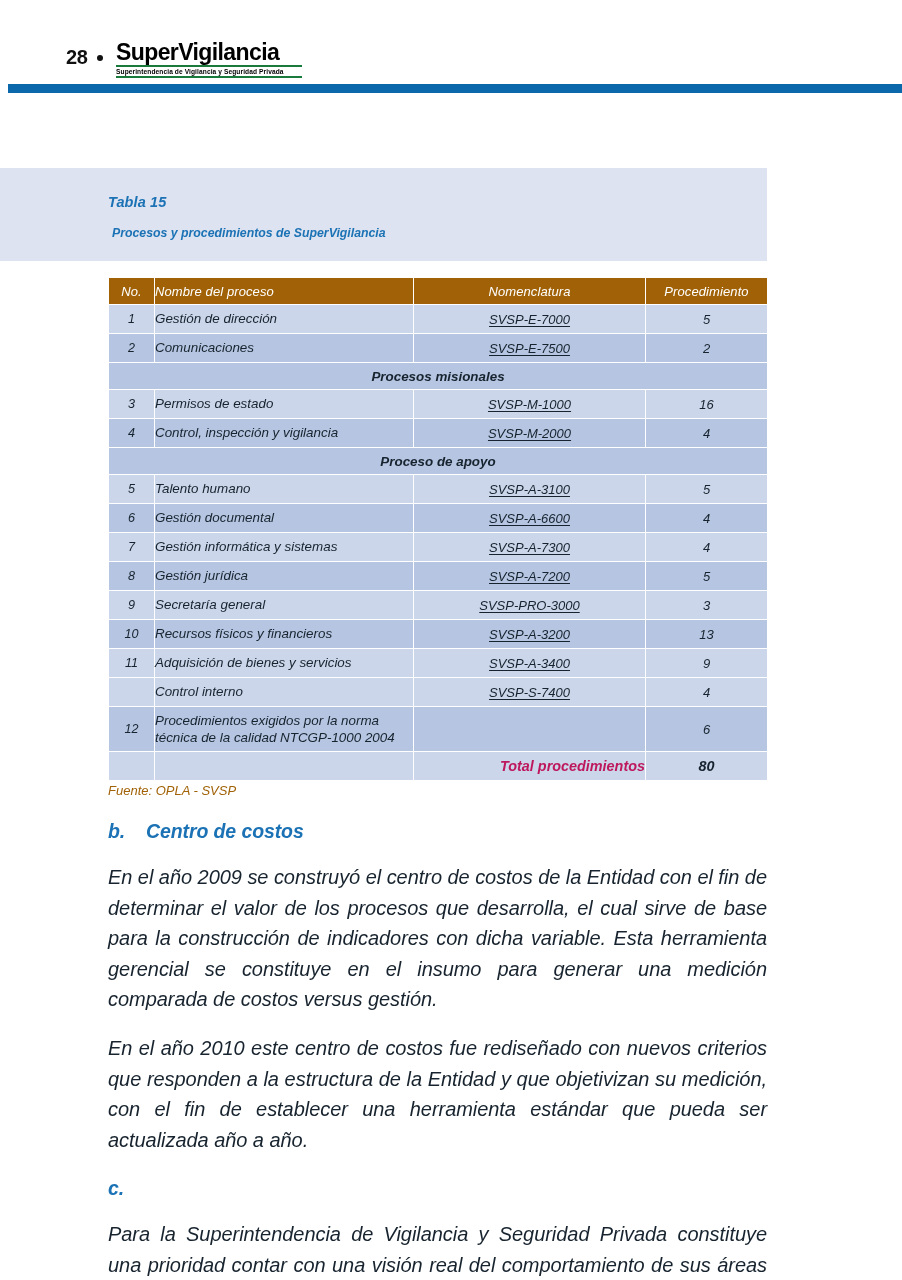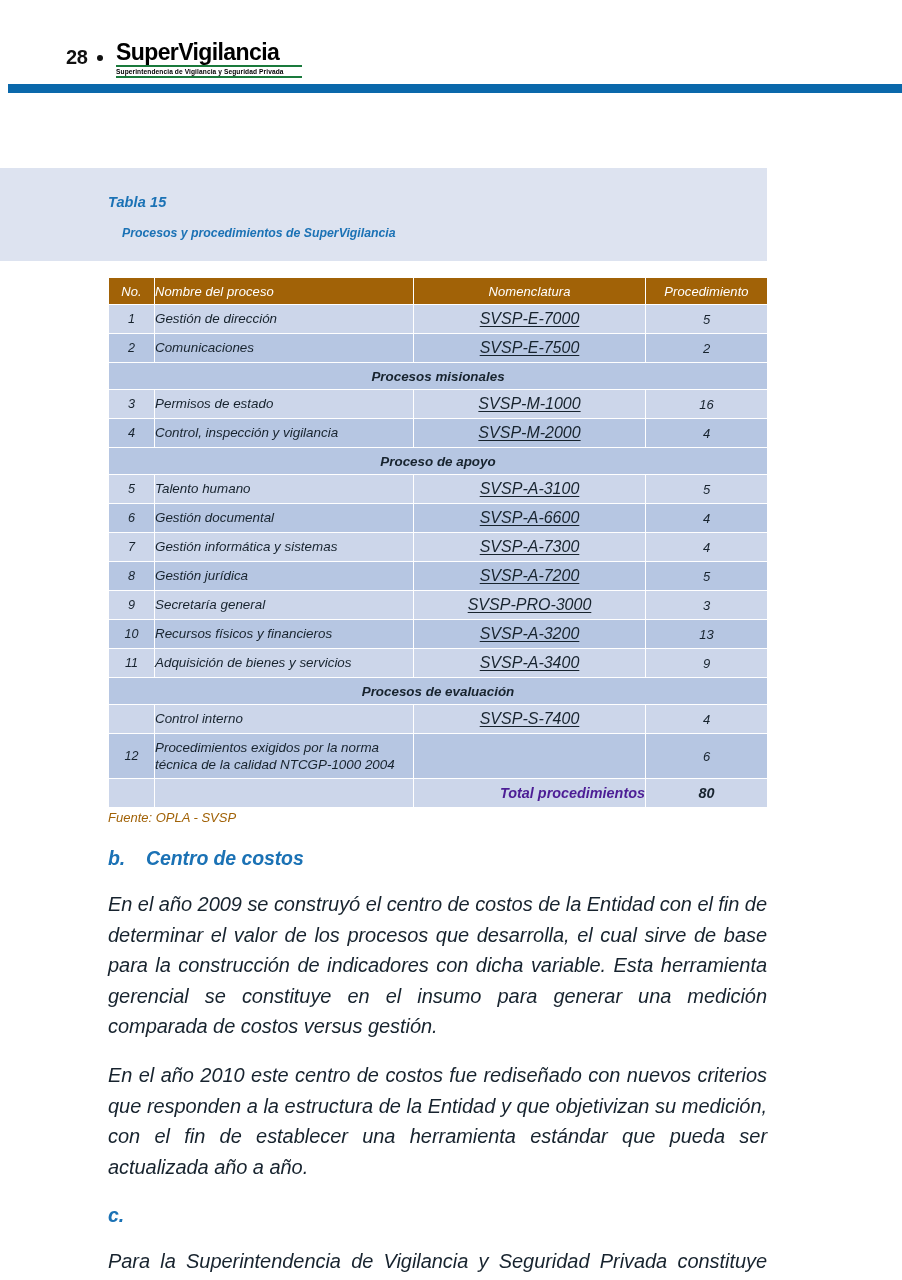--- a/index.html
+++ b/index.html
@@ -116,21 +116,21 @@
     color: #1b72b5;
     letter-spacing: 0.1px;
     margin: 0;
   }
   .caption-subtitle {
     font-family: "Liberation Sans", sans-serif;
     font-size: 12.3px;
     font-weight: bold;
     color: #1b72b5;
     letter-spacing: 0px;
-    margin: 16px 0 0 14px;
+    margin: 16px 0 0 4px;
   }
 
   
   .proc-table-wrap {
     margin-left: 108px;
     margin-top: 16px;
     width: 659px;
   }
   table.proc-table {
     border-collapse: collapse;
@@ -173,21 +173,21 @@
   }
   td.cell-name {
     text-align: left;
     padding-left: 9px;
     font-size: 13.4px;
     color: #17232e;
     line-height: 1.28;
   }
   td.cell-nomen {
     text-align: center;
-    font-size: 16px;
+    font-size: 13px;
     color: #17232e;
   }
   td.cell-nomen span.code {
     text-decoration: underline;
     text-underline-offset: 2px;
   }
   td.cell-proc {
     text-align: center;
     font-size: 13px;
     color: #17232e;
@@ -201,21 +201,21 @@
     color: #17232e;
     height: 26px;
   }
   tr.row-tall td { height: 44px; }
 
   td.cell-total-label {
     text-align: right;
     padding-right: 10px;
     font-size: 14.4px;
     font-weight: bold;
-    color: #4c1d95;
+    color: #be185d;
     height: 28px;
   }
   td.cell-total-value {
     text-align: center;
     font-size: 14.4px;
     font-weight: bold;
     color: #17232e;
   }
 
   .table-source {
@@ -363,23 +363,20 @@
             <td class="cell-name">Recursos físicos y financieros</td>
             <td class="cell-nomen"><span class="code">SVSP-A-3200</span></td>
             <td class="cell-proc">13</td>
           </tr>
           <tr class="band-a">
             <td class="cell-no">11</td>
             <td class="cell-name">Adquisición de bienes y servicios</td>
             <td class="cell-nomen"><span class="code">SVSP-A-3400</span></td>
             <td class="cell-proc">9</td>
           </tr>
-          <tr class="band-b group-row">
-            <td colspan="4">Procesos de evaluación</td>
-          </tr>
           <tr class="band-a">
             <td class="cell-no"></td>
             <td class="cell-name">Control interno</td>
             <td class="cell-nomen"><span class="code">SVSP-S-7400</span></td>
             <td class="cell-proc">4</td>
           </tr>
           <tr class="band-b row-tall">
             <td class="cell-no">12</td>
             <td class="cell-name">Procedimientos exigidos por la norma técnica de la calidad NTCGP-1000 2004</td>
             <td class="cell-nomen"></td>

